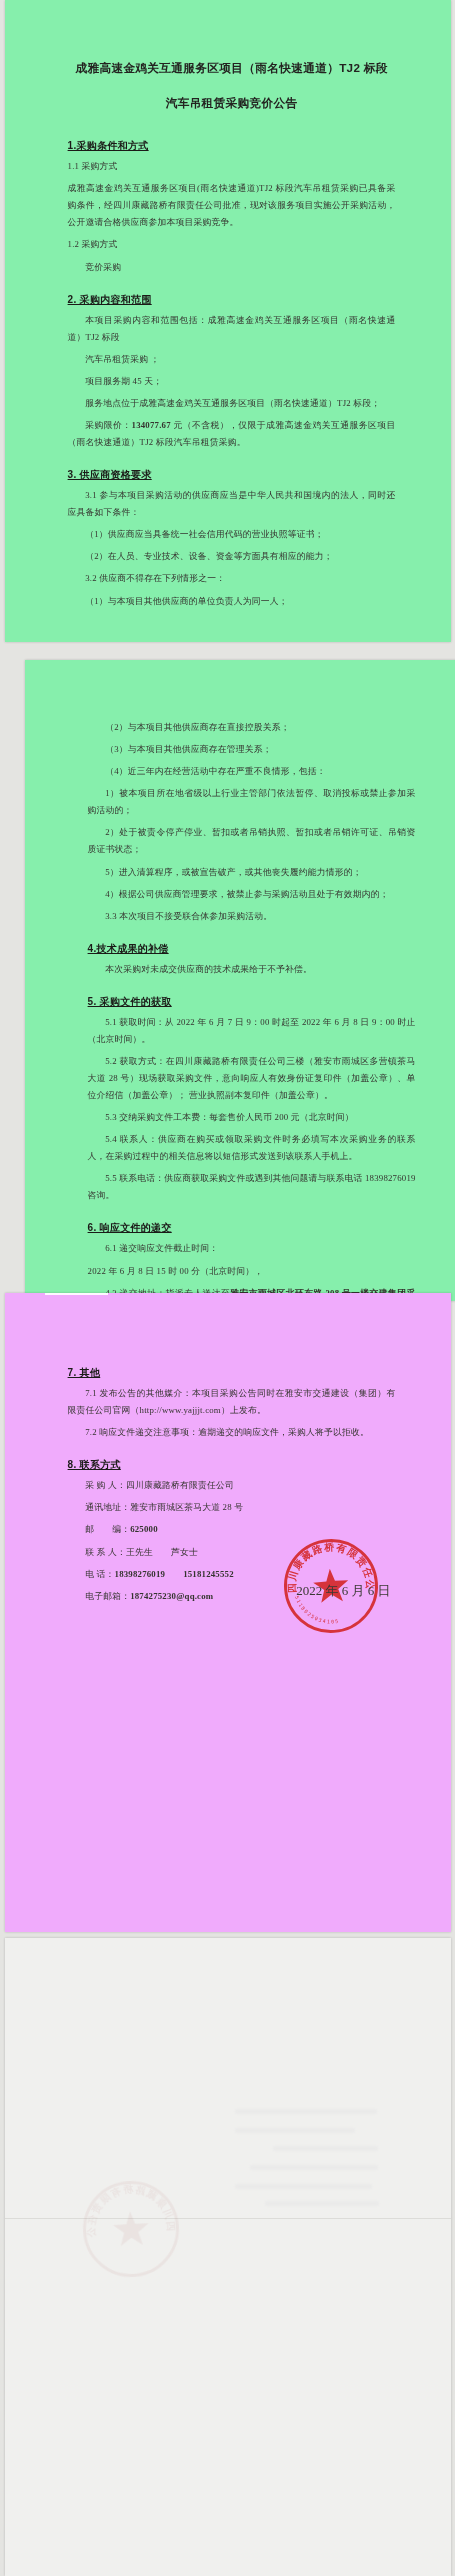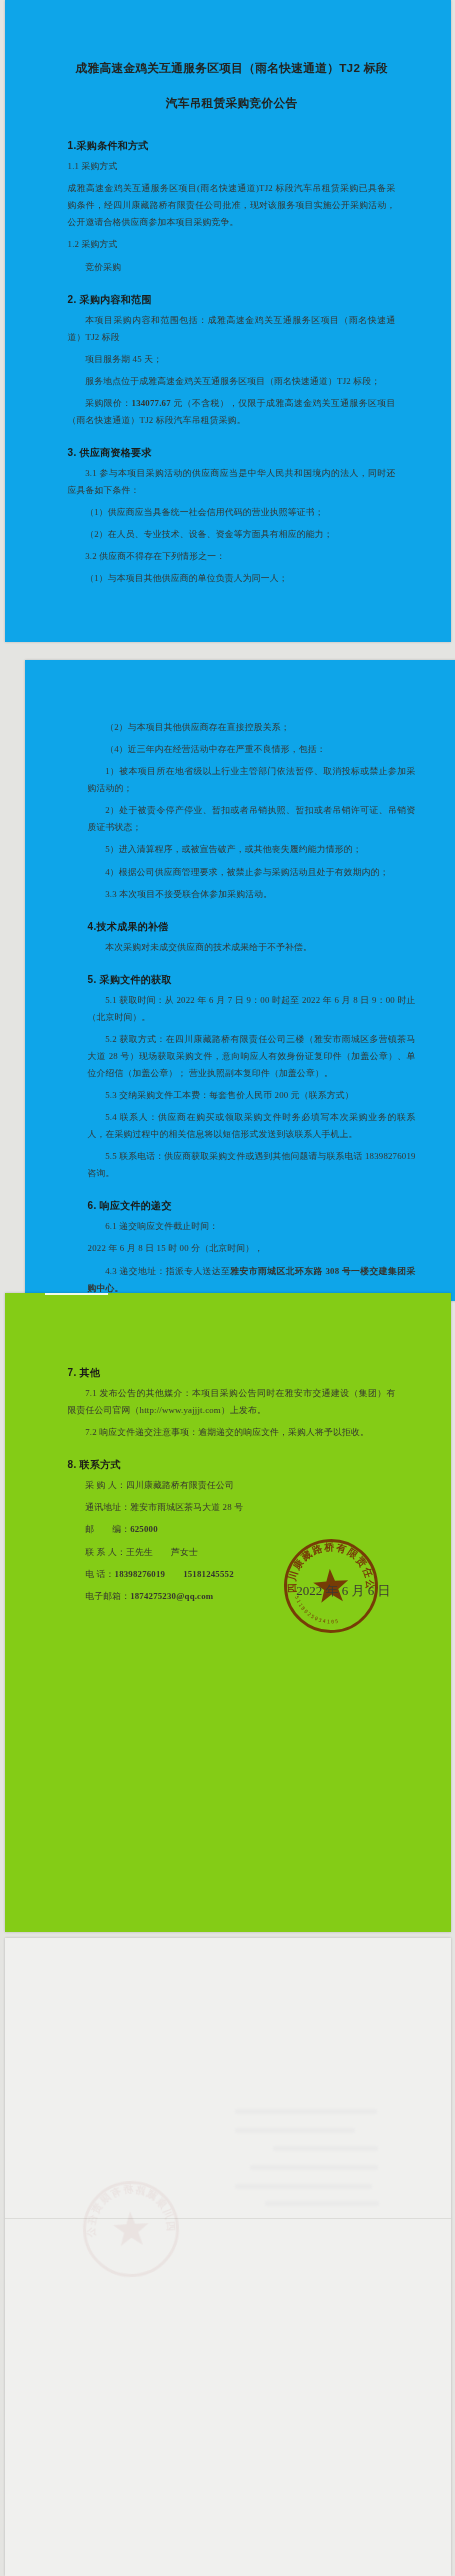--- a/index.html
+++ b/index.html
@@ -4,38 +4,38 @@
 <style>
   html,body{margin:0;padding:0;}
   body{
     width:455px;height:2576px;position:relative;
     background:#e4e4e1;
     font-family:"Liberation Serif","DejaVu Serif",serif;
     color:#35342f;
   }
   .page{
     position:absolute;left:4.6px;width:446px;
-    background:#0ea5e9;
+    background:#86efac;
     box-shadow:0 0 2.3px rgba(0,0,0,.20);
     overflow:hidden;
   }
   #p1{top:0;height:642px;}
   #p2{top:660px;height:641px;margin-left:20px;}
-  #p3{top:1293px;height:639px;background:#84cc16;}
+  #p3{top:1293px;height:639px;background:#f0abfc;}
   #p4{top:1938px;height:638px;background:#f0f0ee;}
   .content{position:relative;padding:0 55px 0 63px;}
   #p1 .content{padding-top:57px;}
   #p2 .content{padding-top:54px;}
   #p3 .content{padding-top:56px;}
   .blk{margin:5.1px 0 0;font-size:8.8px;line-height:17px;text-align:justify;letter-spacing:0.2px;}
   .t{margin:0;text-align:center;font-family:"Liberation Sans","DejaVu Sans",sans-serif;
      font-weight:bold;font-size:11.7px;line-height:21.6px;color:#232320;letter-spacing:0.3px;}
   .t + .t{margin-top:13px;}
   .h{font-family:"Liberation Sans","DejaVu Sans",sans-serif;font-weight:bold;
-     font-size:10px;line-height:15px;margin:16px 0 4.6px;color:#1b1b18;letter-spacing:0.3px;}
+     font-size:10px;line-height:15px;margin:16px 0 4.6px;color:#1b1b18;letter-spacing:0.3px;text-decoration:underline;}
   .t + .h, .t ~ .h:first-of-type{margin-top:25px;}
   .ind{text-indent:17.6px;}
   .u{text-underline-offset:1.7px;}
   .b{font-weight:bold;}
   
   .seal{position:absolute;left:277px;top:244px;width:98px;height:98px;z-index:2;
         mix-blend-mode:multiply;opacity:.92;transform:rotate(-4deg);}
   .date-line{position:absolute;top:289px;right:60px;z-index:3;
         font-size:13px;line-height:17px;color:#3a3933;}
   
@@ -58,47 +58,49 @@
   <div class="content">
       <p class="blk t"><span>成雅高速金鸡关互通服务区项目（雨名快速通道）TJ2 标段</span></p>
       <p class="blk t"><span>汽车吊租赁采购竞价公告</span></p>
       <h2 class="blk h"><span>1.采购条件和方式</span></h2>
       <p class="blk p"><span>1.1 采购方式</span></p>
       <p class="blk p"><span class="u">成雅高速金鸡关互通服务区项目(雨名快速通道)TJ2 标段汽车吊租赁采购</span><span>已具备采购条件，经</span><span class="u">四川康藏路桥有限责任公司</span><span>批准，现对该服务项目实施公开采购活动，公开邀请合格供应商参加本项目采购竞争。</span></p>
       <p class="blk p"><span>1.2 采购方式</span></p>
       <p class="blk p ind"><span>竞价采购</span></p>
       <h2 class="blk h"><span>2. 采购内容和范围</span></h2>
       <p class="blk p ind"><span>本项目采购内容和范围包括：</span><span class="u">成雅高速金鸡关互通服务区项目（雨名快速通道）TJ2 标段</span></p>
+      <p class="blk p ind"><span class="u">汽车吊租赁采购</span><span> ；</span></p>
       <p class="blk p ind"><span>项目服务期 </span><span class="u">45</span><span> 天；</span></p>
       <p class="blk p ind"><span>服务地点位于</span><span class="u">成雅高速金鸡关互通服务区项目（雨名快速通道）TJ2 标段</span><span>；</span></p>
       <p class="blk p ind"><span>采购限价：</span><span class="b">134077.67</span><span> 元（不含税），仅限于</span><span class="u">成雅高速金鸡关互通服务区项目（雨名快速通道）TJ2 标段汽车吊租赁采购。</span></p>
       <h2 class="blk h"><span>3.  供应商资格要求</span></h2>
       <p class="blk p ind"><span>3.1 参与本项目采购活动的供应商应当是中华人民共和国境内的法人，同时还应具备如下条件：</span></p>
       <p class="blk p ind"><span>（1）供应商应当具备统一社会信用代码的营业执照等证书；</span></p>
       <p class="blk p ind"><span>（2）在人员、专业技术、设备、资金等方面具有相应的能力；</span></p>
       <p class="blk p ind"><span>3.2 供应商不得存在下列情形之一：</span></p>
       <p class="blk p ind"><span>（1）与本项目其他供应商的单位负责人为同一人；</span></p>
     </div>
 </div>
 
 <div class="page" id="p2">
   <div class="content">
       <p class="blk p ind"><span>（2）与本项目其他供应商存在直接控股关系；</span></p>
+      <p class="blk p ind"><span>（3）与本项目其他供应商存在管理关系；</span></p>
       <p class="blk p ind"><span>（4）近三年内在经营活动中存在严重不良情形，包括：</span></p>
       <p class="blk p ind"><span>1）被本项目所在地省级以上行业主管部门依法暂停、取消投标或禁止参加采购活动的；</span></p>
       <p class="blk p ind"><span>2）处于被责令停产停业、暂扣或者吊销执照、暂扣或者吊销许可证、吊销资质证书状态；</span></p>
       <p class="blk p ind"><span>5）进入清算程序，或被宣告破产，或其他丧失履约能力情形的；</span></p>
       <p class="blk p ind"><span>4）根据公司供应商管理要求，被禁止参与采购活动且处于有效期内的；</span></p>
       <p class="blk p ind"><span>3.3  本次项目不接受联合体参加采购活动。</span></p>
       <h2 class="blk h"><span>4.技术成果的补偿</span></h2>
       <p class="blk p ind"><span>本次采购对未成交供应商的技术成果给于不予补偿。</span></p>
       <h2 class="blk h"><span>5.  采购文件的获取</span></h2>
       <p class="blk p ind"><span>5.1 获取时间：从 </span><span class="u">2022</span><span> 年 </span><span class="u">6</span><span> 月 </span><span class="u">7</span><span> 日 9：00 时起至 </span><span class="u">2022</span><span> 年 </span><span class="u">6</span><span> 月 </span><span class="u">8</span><span> 日 9：00 时止（北京时间）。</span></p>
       <p class="blk p ind"><span>5.2 获取方式：在四川康藏路桥有限责任公司三楼（雅安市雨城区多营镇茶马大道 28 号）现场获取采购文件，意向响应人有效身份证复印件（加盖公章）、单位介绍信（加盖公章）； 营业执照副本复印件（加盖公章）。</span></p>
-      <p class="blk p ind"><span>5.3 交纳采购文件工本费：每套售价人民币 </span><span class="u">200</span><span> 元（联系方式）</span></p>
+      <p class="blk p ind"><span>5.3 交纳采购文件工本费：每套售价人民币 </span><span class="u">200</span><span> 元（北京时间）</span></p>
       <p class="blk p ind"><span>5.4 联系人：供应商在购买或领取采购文件时务必填写本次采购业务的联系人，在采购过程中的相关信息将以短信形式发送到该联系人手机上。</span></p>
       <p class="blk p ind"><span>5.5 联系电话：供应商获取采购文件或遇到其他问题请与联系电话 </span><span class="u">18398276019</span><span> 咨询。</span></p>
       <h2 class="blk h"><span>6.  响应文件的递交</span></h2>
       <p class="blk p ind"><span>6.1 递交响应文件截止时间：</span></p>
       <p class="blk p"><span class="u">2022</span><span> 年 </span><span class="u">6</span><span> 月 </span><span class="u">8</span><span> 日 </span><span class="u">15</span><span> 时 </span><span class="u">00</span><span> 分（北京时间），</span></p>
       <p class="blk p ind"><span>4.3 递交地址：指派专人送达至</span><span class="b">雅安市雨城区北环东路 308 号一楼交建集团采购中心。</span></p>
     </div>
 </div>
 
 <div class="page" id="p3">

